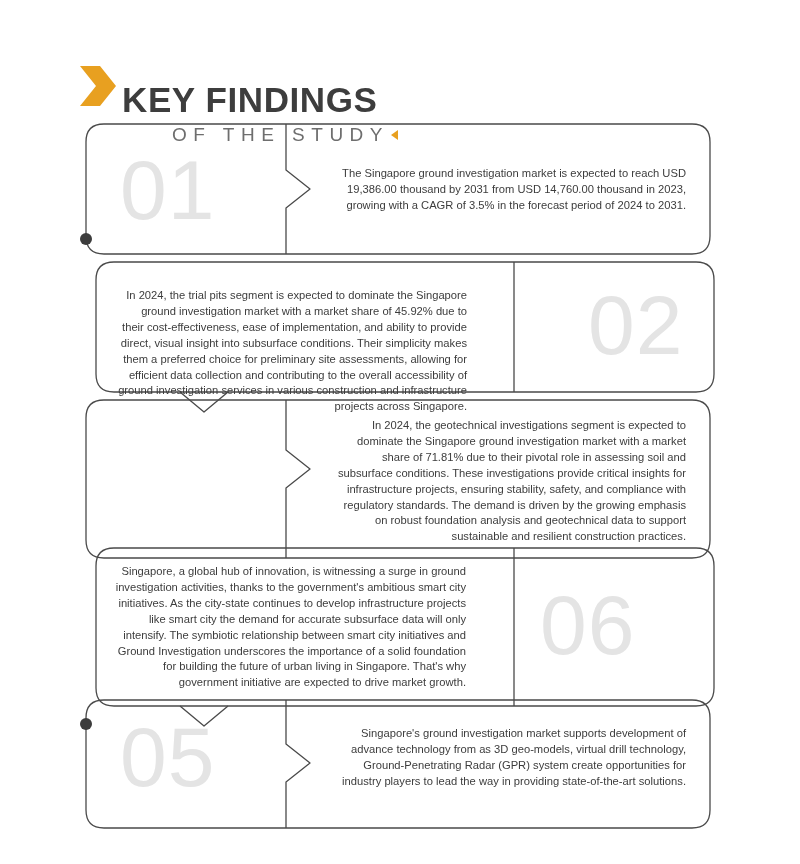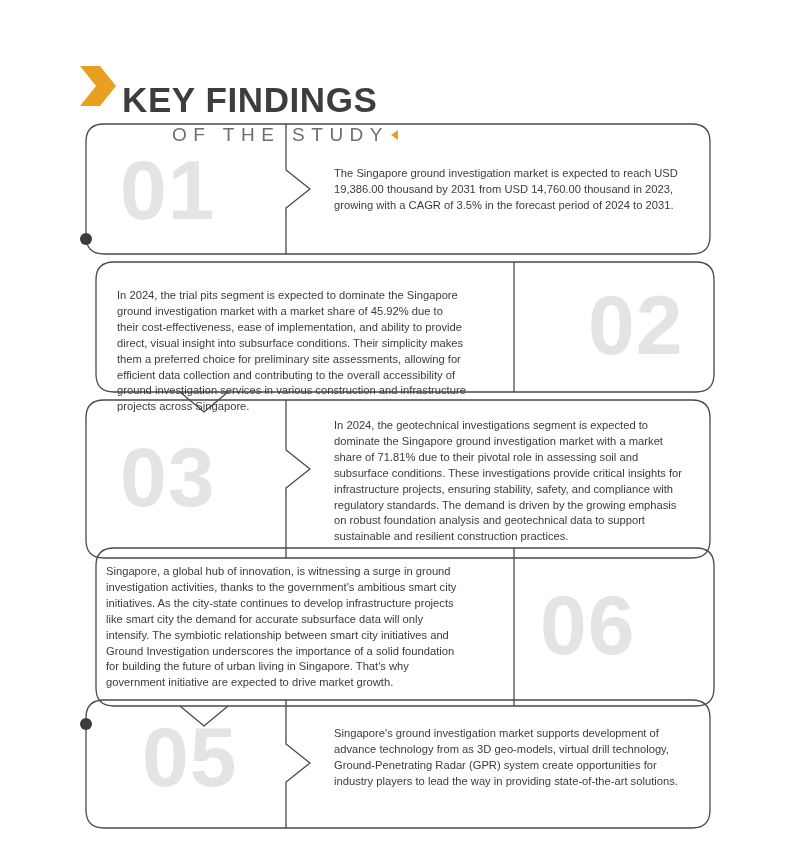--- a/index.html
+++ b/index.html
@@ -76,43 +76,43 @@
   }
   .svg-layer {
     position: absolute;
     left: 0;
     top: 0;
   }
 
   .bignum {
     position: absolute;
     font-size: 84px;
-    font-weight: bold;
+    font-weight: normal;
     color: #e4e4e4;
     letter-spacing: 1px;
     line-height: 1;
     font-family: "Liberation Sans", sans-serif;
     user-select: none;
   }
 
   .body-text {
     position: absolute;
     font-size: 11.2px;
     line-height: 1.42;
     color: #3c3c3c;
     font-family: "Liberation Sans", sans-serif;
   }
-  .align-right { text-align: left; }
+  .align-right { text-align: right; }
 
   
   #num-01 { left: 120px; top: 148px; }
   #num-02 { left: 588px; top: 283px; }
   #num-03 { left: 120px; top: 435px; }
   #num-04 { left: 540px; top: 583px; }
-  #num-05 { left: 120px; top: 715px; margin-left: 22px; }
+  #num-05 { left: 120px; top: 715px; }
 
   #txt-01 { left: 334px; top: 166px; width: 352px; }
   #txt-02 { left: 117px; top: 288px; width: 350px; }
   #txt-03 { left: 334px; top: 418px; width: 352px; }
   #txt-04 { left: 106px; top: 564px; width: 360px; }
   #txt-05 { left: 334px; top: 726px; width: 352px; }
 </style>
 </head>
 <body>
 
@@ -155,21 +155,20 @@
       <path d="M104,700 L692,700 Q710,700 710,718 L710,810 Q710,828 692,828 L104,828 Q86,828 86,810 L86,718 Q86,700 104,700 Z"></path>
       <path d="M286,700 L286,744 L310,763 L286,782 L286,828"></path>
 
     </g>
     <circle cx="86" cy="239" r="6" fill="#3c3c3c"></circle>
     <circle cx="86" cy="724" r="6" fill="#3c3c3c"></circle>
   </svg>
 
   <div class="bignum" id="num-01">01</div>
   <div class="bignum" id="num-02">02</div>
-  <div class="bignum" id="num-03">03</div>
   <div class="bignum" id="num-04">06</div>
   <div class="bignum" id="num-05">05</div>
 
   <div class="body-text align-right" id="txt-01">The Singapore ground investigation market is expected to reach USD 19,386.00 thousand by 2031 from USD 14,760.00 thousand in 2023, growing with a CAGR of 3.5% in the forecast period of 2024 to 2031.</div>
   <div class="body-text align-right" id="txt-02">In 2024, the trial pits segment is expected to dominate the Singapore ground investigation market with a market share of 45.92% due to their cost-effectiveness, ease of implementation, and ability to provide direct, visual insight into subsurface conditions. Their simplicity makes them a preferred choice for preliminary site assessments, allowing for efficient data collection and contributing to the overall accessibility of ground investigation services in various construction and infrastructure projects across Singapore.</div>
   <div class="body-text align-right" id="txt-03"> In 2024, the geotechnical investigations segment is expected to dominate the Singapore ground investigation market with a market share of 71.81% due to their pivotal role in assessing soil and subsurface conditions. These investigations provide critical insights for infrastructure projects, ensuring stability, safety, and compliance with regulatory standards. The demand is driven by the growing emphasis on robust foundation analysis and geotechnical data to support sustainable and resilient construction practices.</div>
   <div class="body-text align-right" id="txt-04">Singapore, a global hub of innovation, is witnessing a surge in ground investigation activities, thanks to the government's ambitious smart city initiatives. As the city-state continues to develop infrastructure projects like smart city the demand for accurate subsurface data will only intensify. The symbiotic relationship between smart city initiatives and Ground Investigation underscores the importance of a solid foundation for building the future of urban living in Singapore. That's why government initiative are expected to drive market growth.</div>
   <div class="body-text align-right" id="txt-05">Singapore's ground investigation market supports development of advance technology from as 3D geo-models, virtual drill technology, Ground-Penetrating Radar (GPR) system create opportunities for industry players to lead the way in providing state-of-the-art solutions.</div>
 
 </div>

